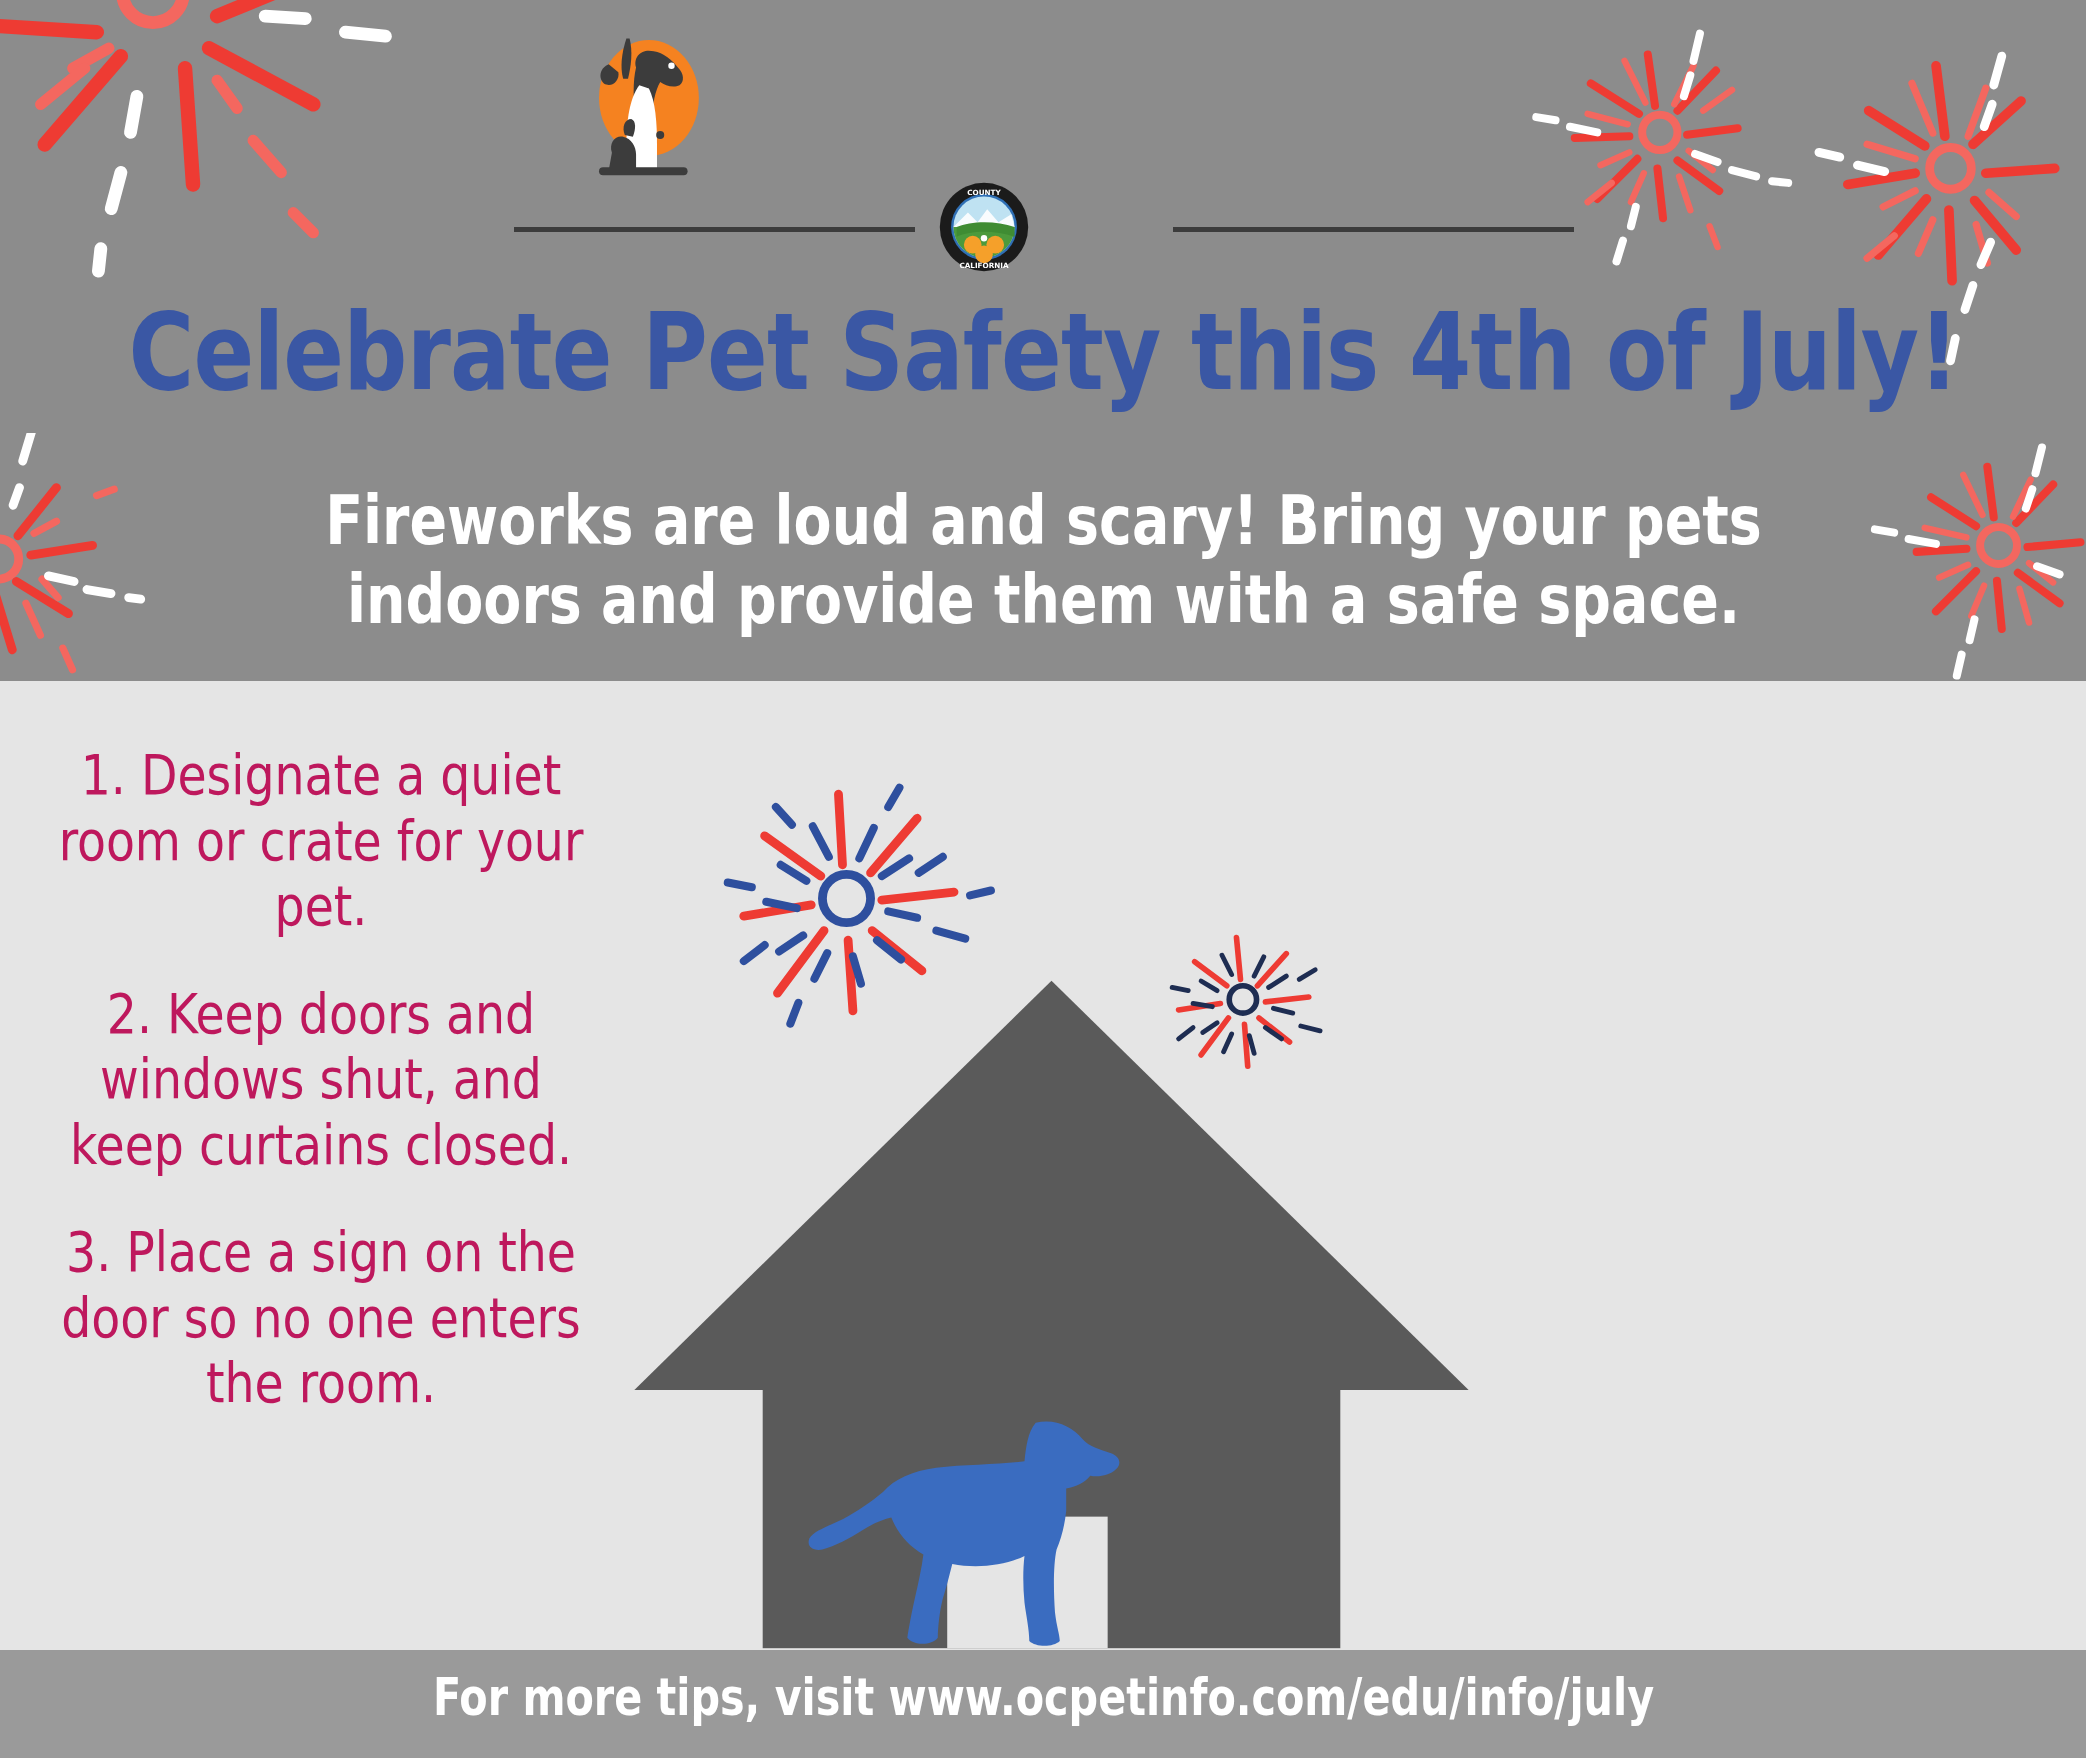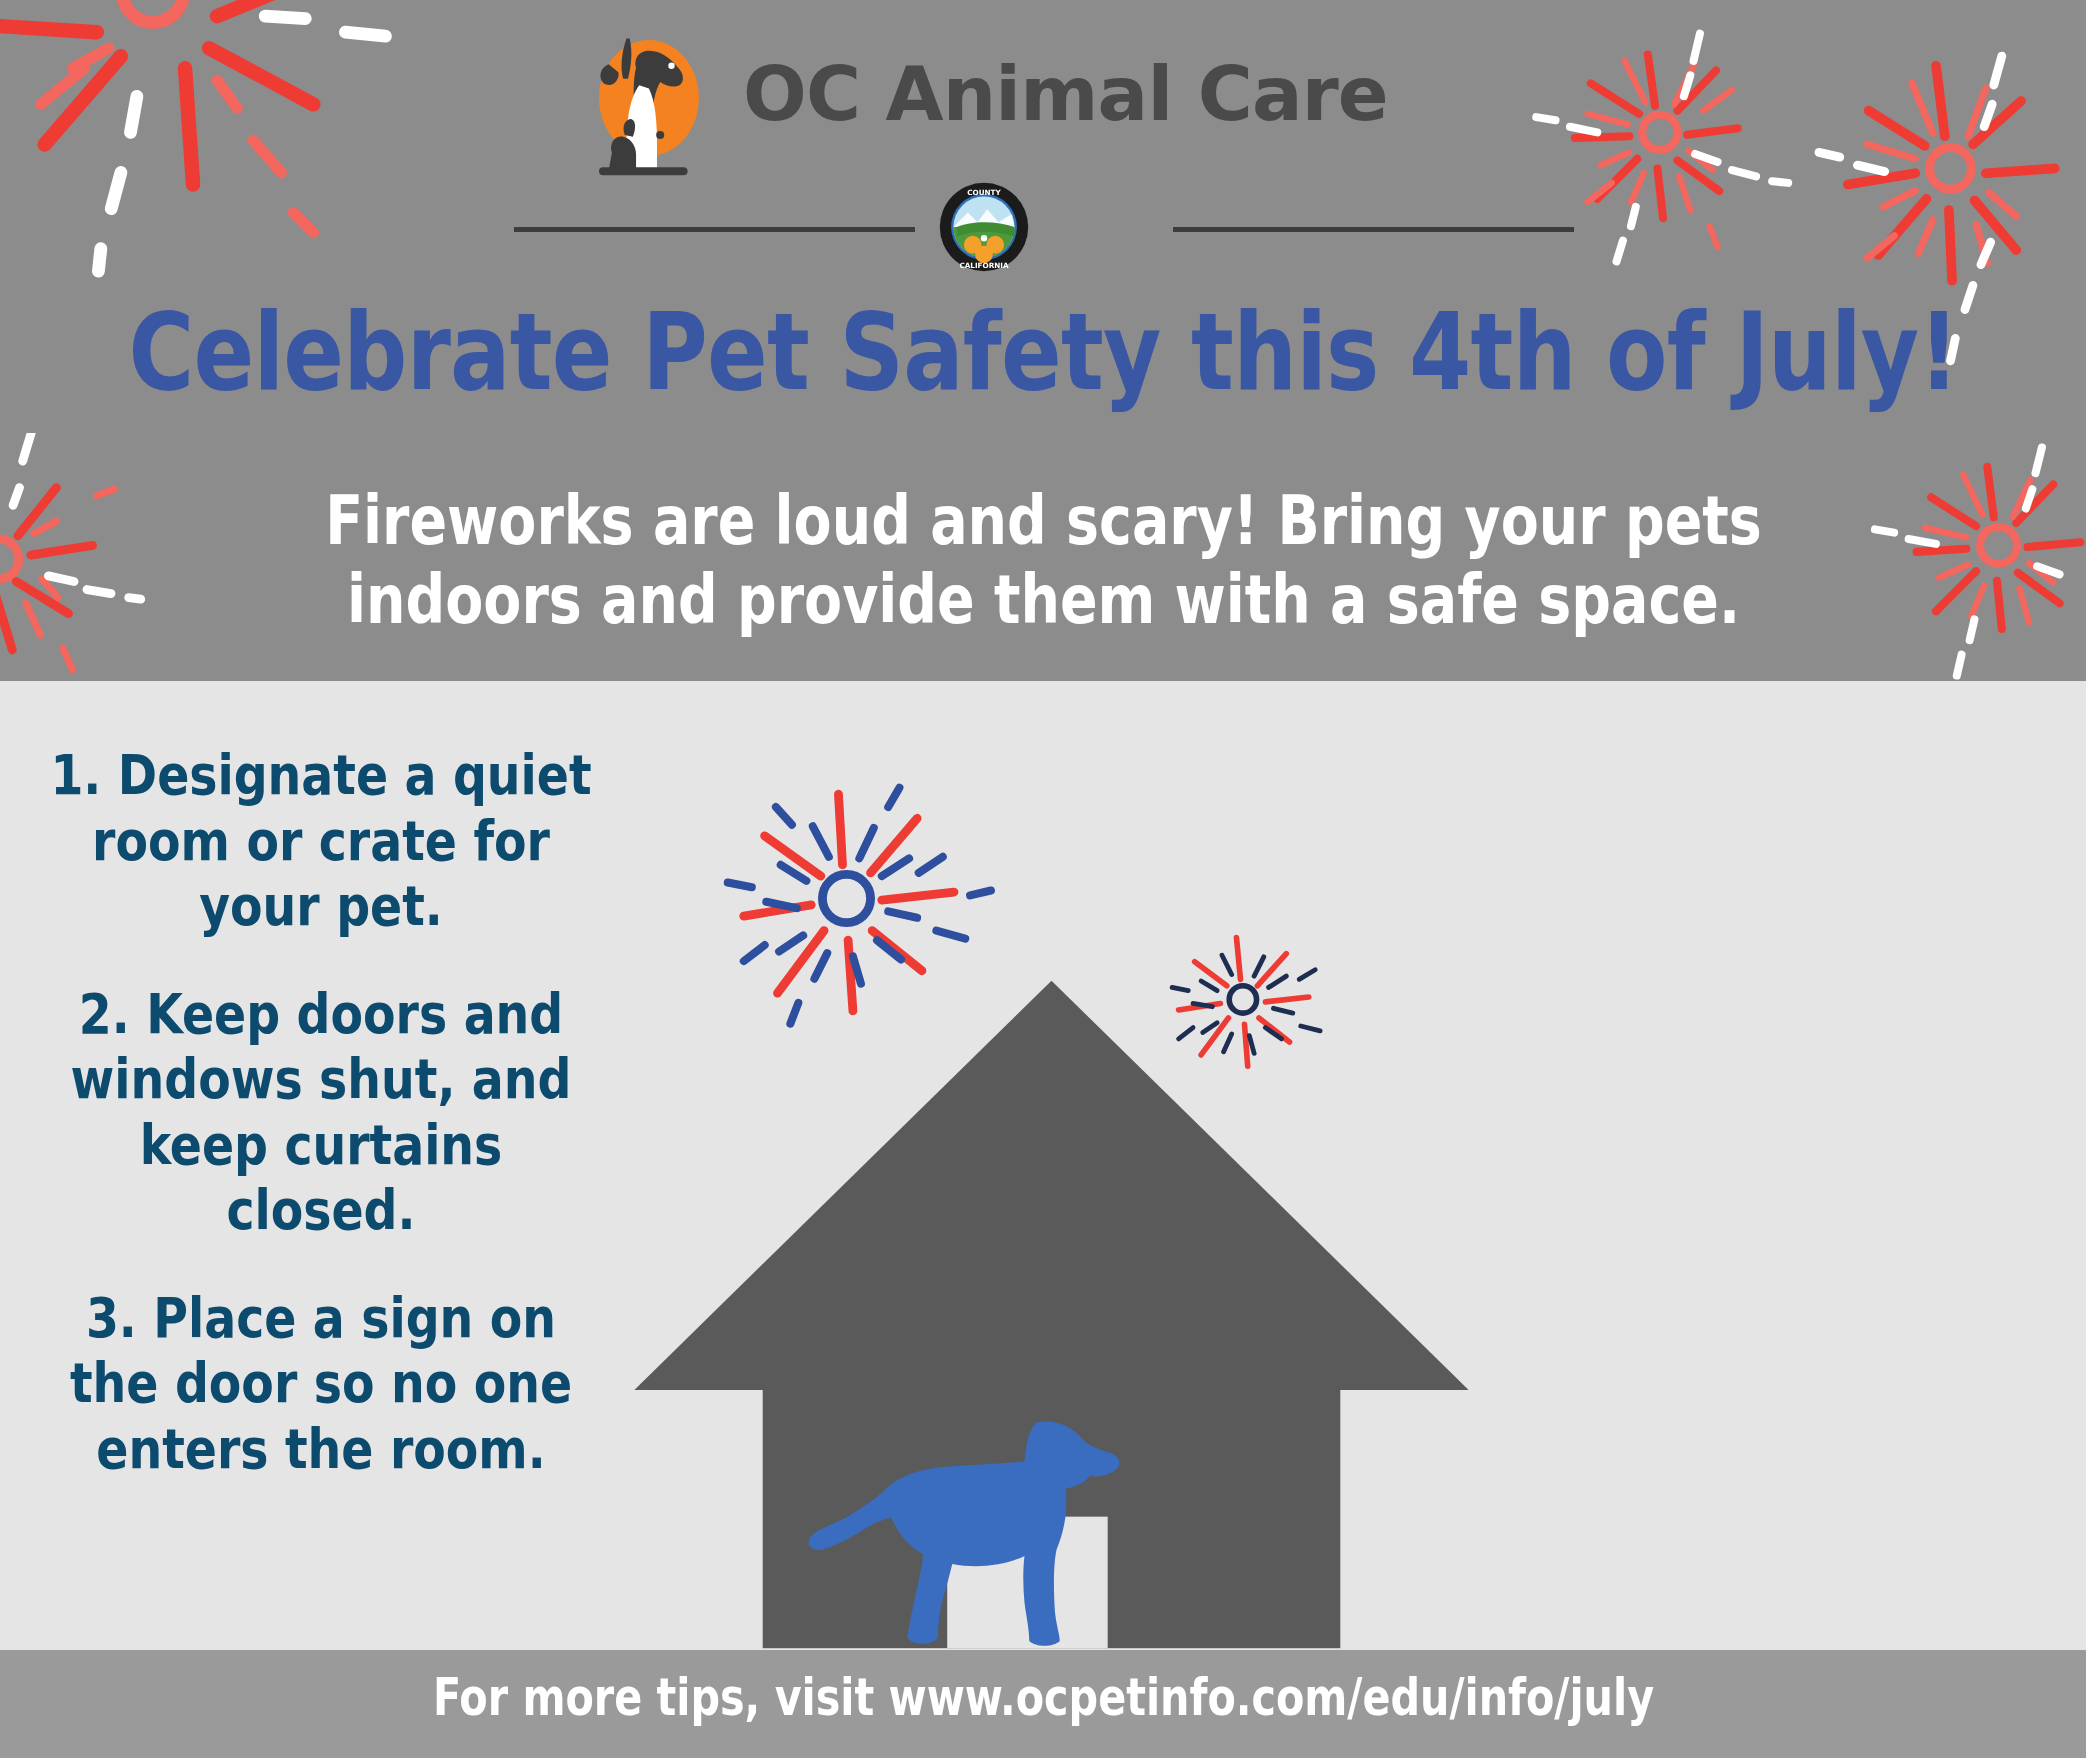--- a/index.html
+++ b/index.html
@@ -38,21 +38,21 @@
   }
   .subhead{
     position:absolute;left:241px;top:482px;width:1605px;text-align:center;
     font-family:"DejaVu Sans Condensed","DejaVu Sans",sans-serif;
     font-weight:bold;font-size:67px;line-height:1.18;color:#FFFFFF;
     transform:scaleX(0.92);transform-origin:center top;
   }
 
   
   .tipcol{position:absolute;font-family:"DejaVu Sans Condensed","DejaVu Sans",sans-serif;
-          font-weight:bold;color:#0c4a6e;font-size:56px;line-height:1.17;text-align:center;}
+          font-weight:normal;color:#be185d;font-size:56px;line-height:1.17;text-align:center;}
   .tipcol.left{left:32px;top:742px;width:578px;}
   .tipcol.right{right:32px;top:742px;width:634px;}
   .tip{margin:0 0 42px 0;transform:scaleX(0.94);transform-origin:center top;}
   .tip:last-child{margin-bottom:0;}
   .tipcol.right .tip{margin-bottom:50px;}
 
   
   .house{position:absolute;left:634px;top:931px;width:835px;height:718px;}
   .dog{position:absolute;left:795px;top:1397px;width:337px;height:257px;}
 
@@ -264,21 +264,20 @@
       <path d="M96 66 C 84 82, 80 110, 80 140 L 80 172 L 118 172 L 118 140
                C 118 112, 116 86, 108 70 Z" fill="#FFFFFF"></path>
       <path d="M100 76 C 96 84, 96 94, 100 100 L 110 100 C 112 92, 110 82, 106 76 Z" fill="#FFFFFF"></path>
       <circle cx="122" cy="128" r="5" fill="#3C3C3C"></circle>
 
       <path d="M62 150 C 58 138, 66 128, 76 130 C 86 132, 92 142, 92 152
                L 92 172 L 58 172 Z" fill="#3C3C3C"></path>
       <path d="M78 128 C 74 118, 78 108, 86 108 C 92 110, 92 120, 88 130 Z" fill="#3C3C3C"></path>
       <rect x="46" y="168" width="110" height="10" rx="5" fill="#3C3C3C"></rect>
     </svg>
-    <div class="logo-title">OC Animal Care</div>
   </div>
 
   <div class="seal-row">
     <div class="seal-line l"></div>
     <div class="seal-line r"></div>
     <svg class="seal" viewBox="0 0 112 112">
       <circle cx="56" cy="56" r="55" fill="#1B1B1B"></circle>
       <circle cx="56" cy="56" r="41" fill="#2F6FB5"></circle>
       <circle cx="56" cy="56" r="38" fill="#BFE2F2"></circle>
       <path d="M18 56 a38 38 0 0 0 76 0 Z" fill="#4C9A3C"></path>

